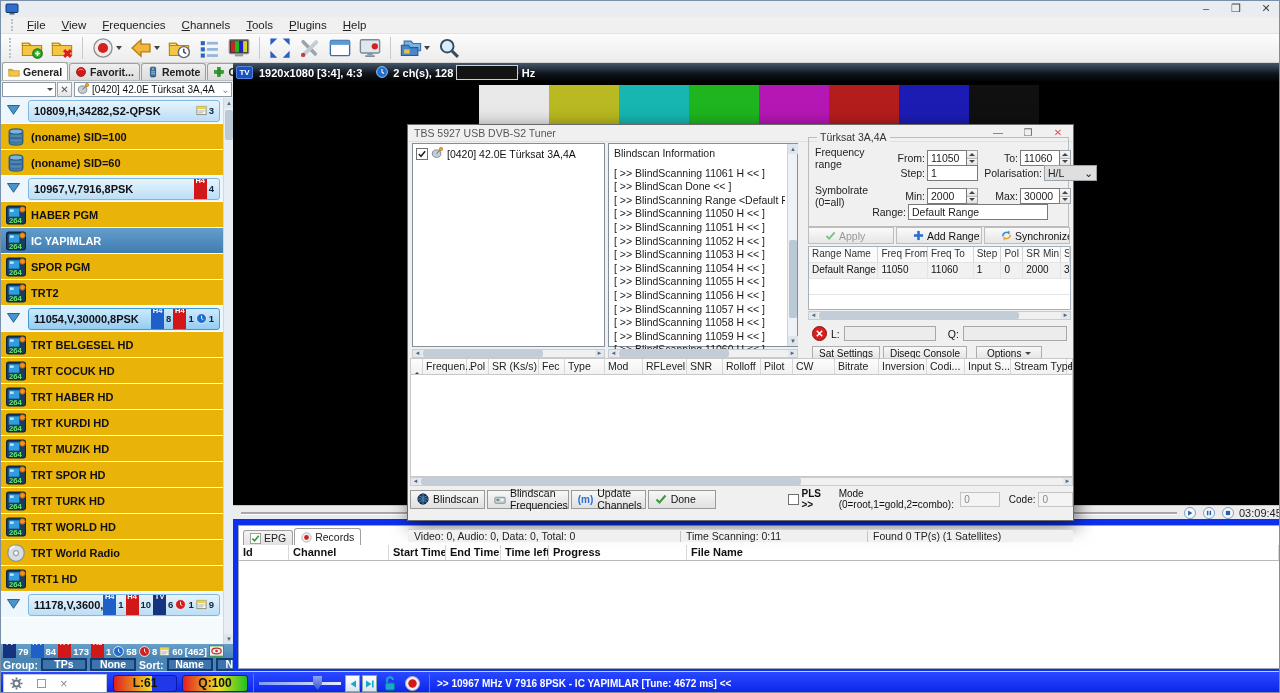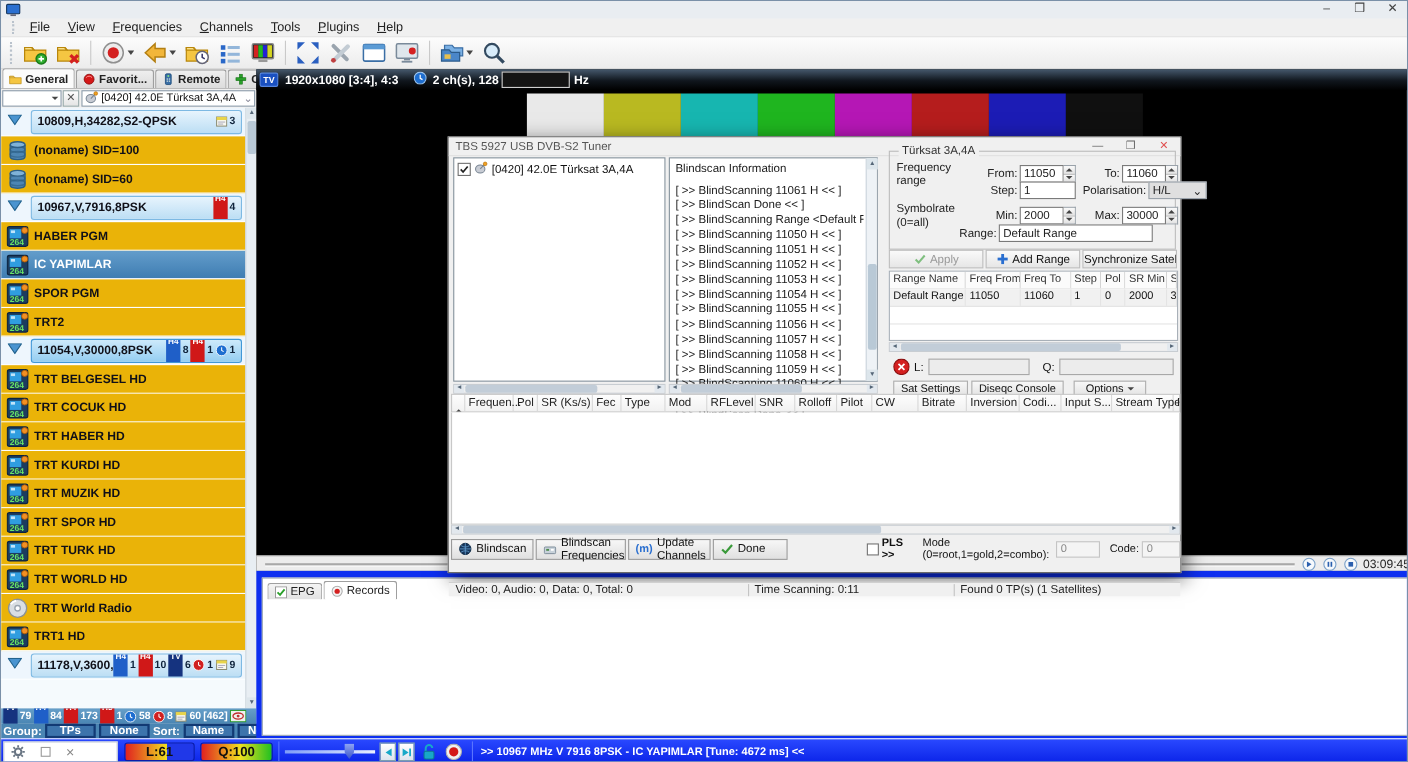--- a/index.html
+++ b/index.html
@@ -113,21 +113,21 @@
   .tbox{border:1px solid #7a7a7a;background:#fff;height:16px;font-size:10.5px;padding:0 3px;display:flex;align-items:center}
   .spinner{width:11px;height:16px;border:1px solid #9aa2aa;border-left:none;display:flex;flex-direction:column}
   .spinner i{flex:1;background:linear-gradient(#fafafa,#e2e2e2);display:flex;align-items:center;justify-content:center}
   .spinner i:first-child{border-bottom:1px solid #b8b8b8}
   .tri-u{width:0;height:0;border-left:3px solid transparent;border-right:3px solid transparent;border-bottom:3.5px solid #444}
   .tri-d{width:0;height:0;border-left:3px solid transparent;border-right:3px solid transparent;border-top:3.5px solid #444}
   .ddown{border:1px solid #9aa2aa;background:#dfdfdf;height:16px;display:flex;align-items:center;font-size:10.5px;padding-left:3px}
   .ddown .cdrop{margin-left:auto;margin-right:3px}
   .setbtns{position:absolute;left:400px;top:102px;width:262px;height:17px;display:flex;gap:2px}
   .setbtn{flex:1;background:linear-gradient(#fafafa,#e6e6e6);border:1px solid #bdbdbd;display:flex;align-items:center;
-          justify-content:center;gap:3px;font-size:10.5px;padding-left:1px;white-space:nowrap;overflow:hidden}
+          justify-content:flex-start;gap:3px;font-size:10.5px;padding-left:16px;white-space:nowrap;overflow:hidden}
   .setbtn.disabled{color:#9a9a9a}
   .setbtn svg{width:11px;height:11px;flex:none}
   #rangetbl{position:absolute;left:400px;top:121px;width:263px;height:64px;background:#fff;border:1px solid #a8b0b8;overflow:hidden}
   .rt-row{display:flex;height:16px;border-bottom:1px solid #e4e4e4}
   .rt-row div{font-size:10px;padding:1px 3px;border-right:1px solid #e4e4e4;white-space:nowrap;overflow:hidden}
   .rt-row.head div{color:#333;border-right:1px solid #d4d4d4;background:#fbfbfb}
   .rt-row.data{background:#f1f1f1}
   #lqrow{position:absolute;left:404px;top:200px;width:260px;height:17px;display:flex;align-items:center;gap:4px;font-size:10.5px}
   .lqfield{background:#ececec;border:1px solid #a8a8a8;height:15px}
   .minibtns{position:absolute;left:404px;top:221px;display:flex;gap:3px}
@@ -752,20 +752,29 @@
           <span class="rec-tab active">
             <span style="display:inline-flex;width:11px;height:11px">
               <svg viewBox="0 0 12 12">
                 <circle cx="6" cy="6" r="5" fill="#f4f4f4" stroke="#aaa"></circle>
                 <circle cx="6" cy="6" r="2.6" fill="#d42020"></circle>
               </svg>
             </span>
             <span>Records</span>
           </span>
         </div>
+      <div class="rec-head">
+          <div style="width:50px">Id</div>
+          <div style="width:100px">Channel</div>
+          <div style="width:57px">Start Time</div>
+          <div style="width:55px">End Time</div>
+          <div style="width:48px">Time left</div>
+          <div style="width:138px">Progress</div>
+          <div style="width:592px">File Name</div>
+        </div>
     </div>
   </div>
 
   <div class="abs" id="dialog">
     <div id="dlg-title">
       <span>TBS 5927 USB DVB-S2 Tuner</span>
       <span class="dbtn" style="left:578px">—</span>
       <span class="dbtn" style="left:608px">❒</span>
       <span class="dbtn" style="left:638px;color:#e05050">✕</span>
     </div>

